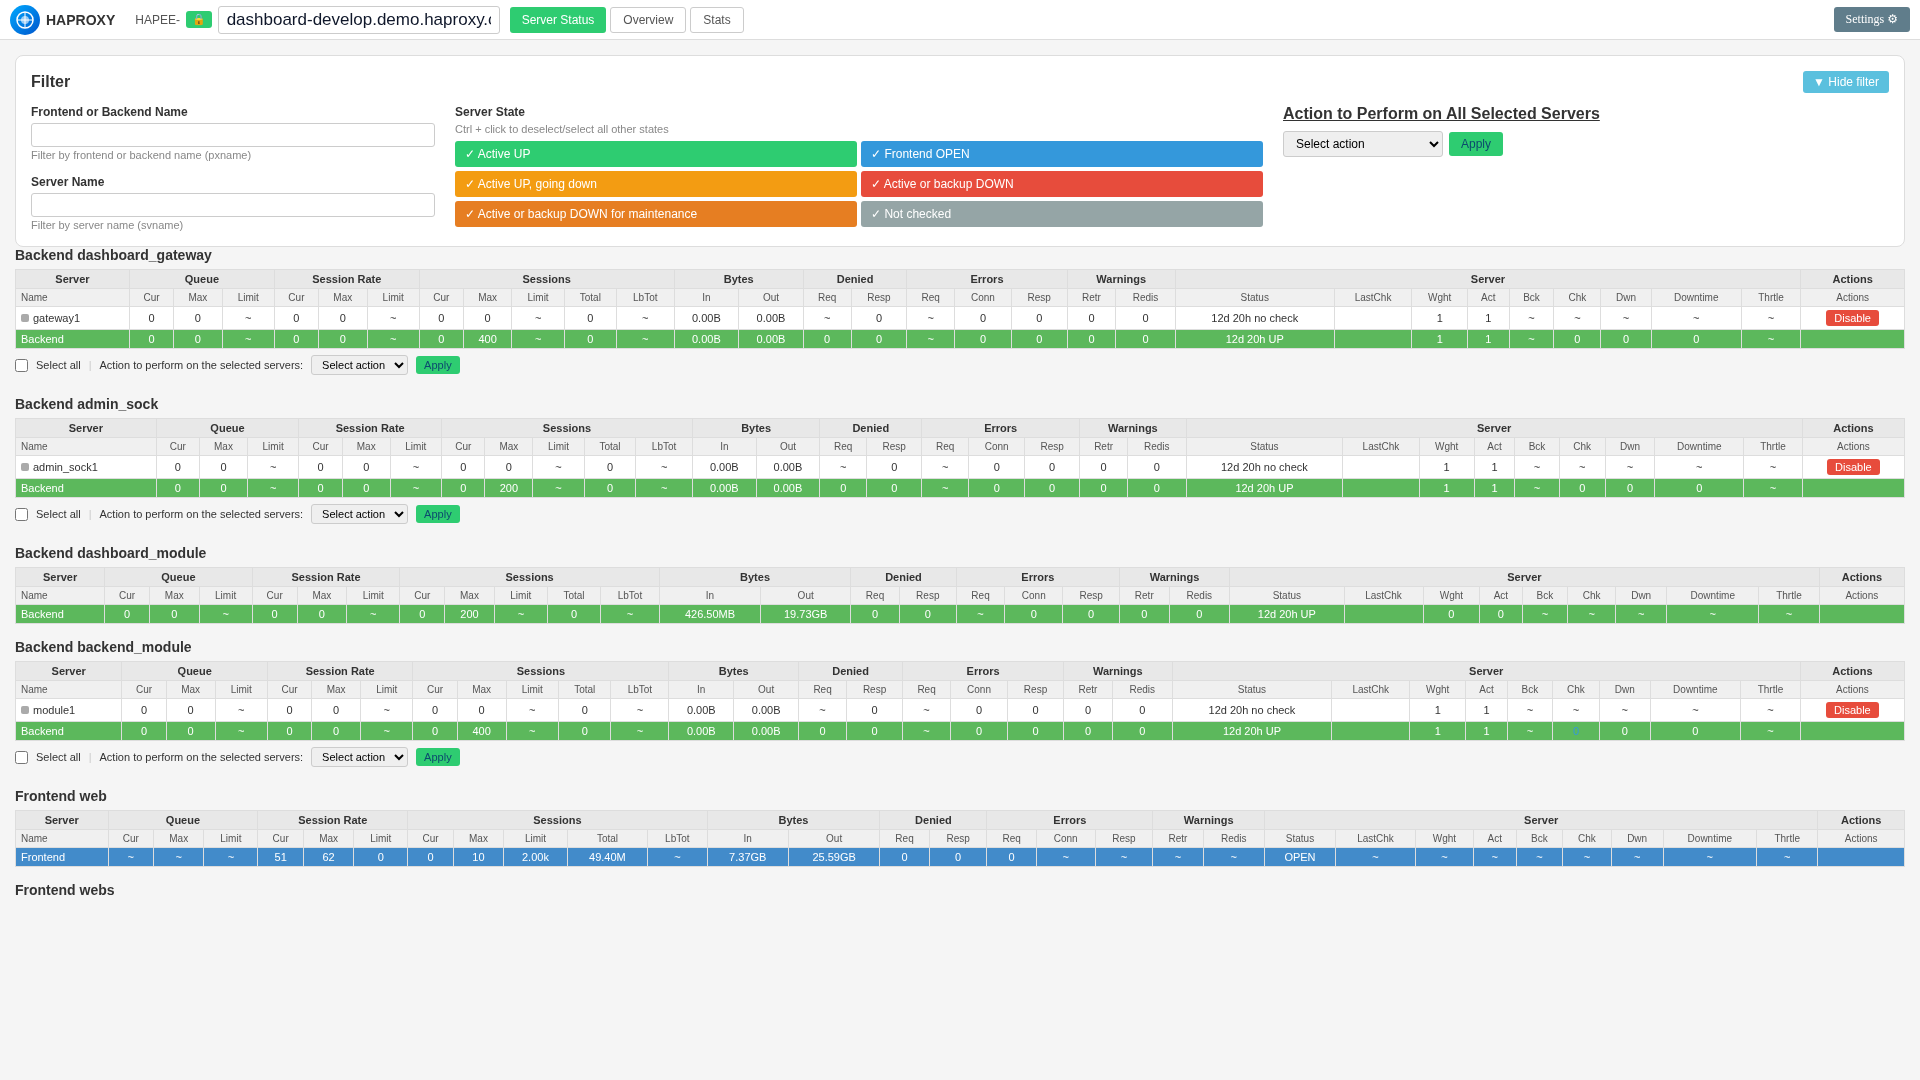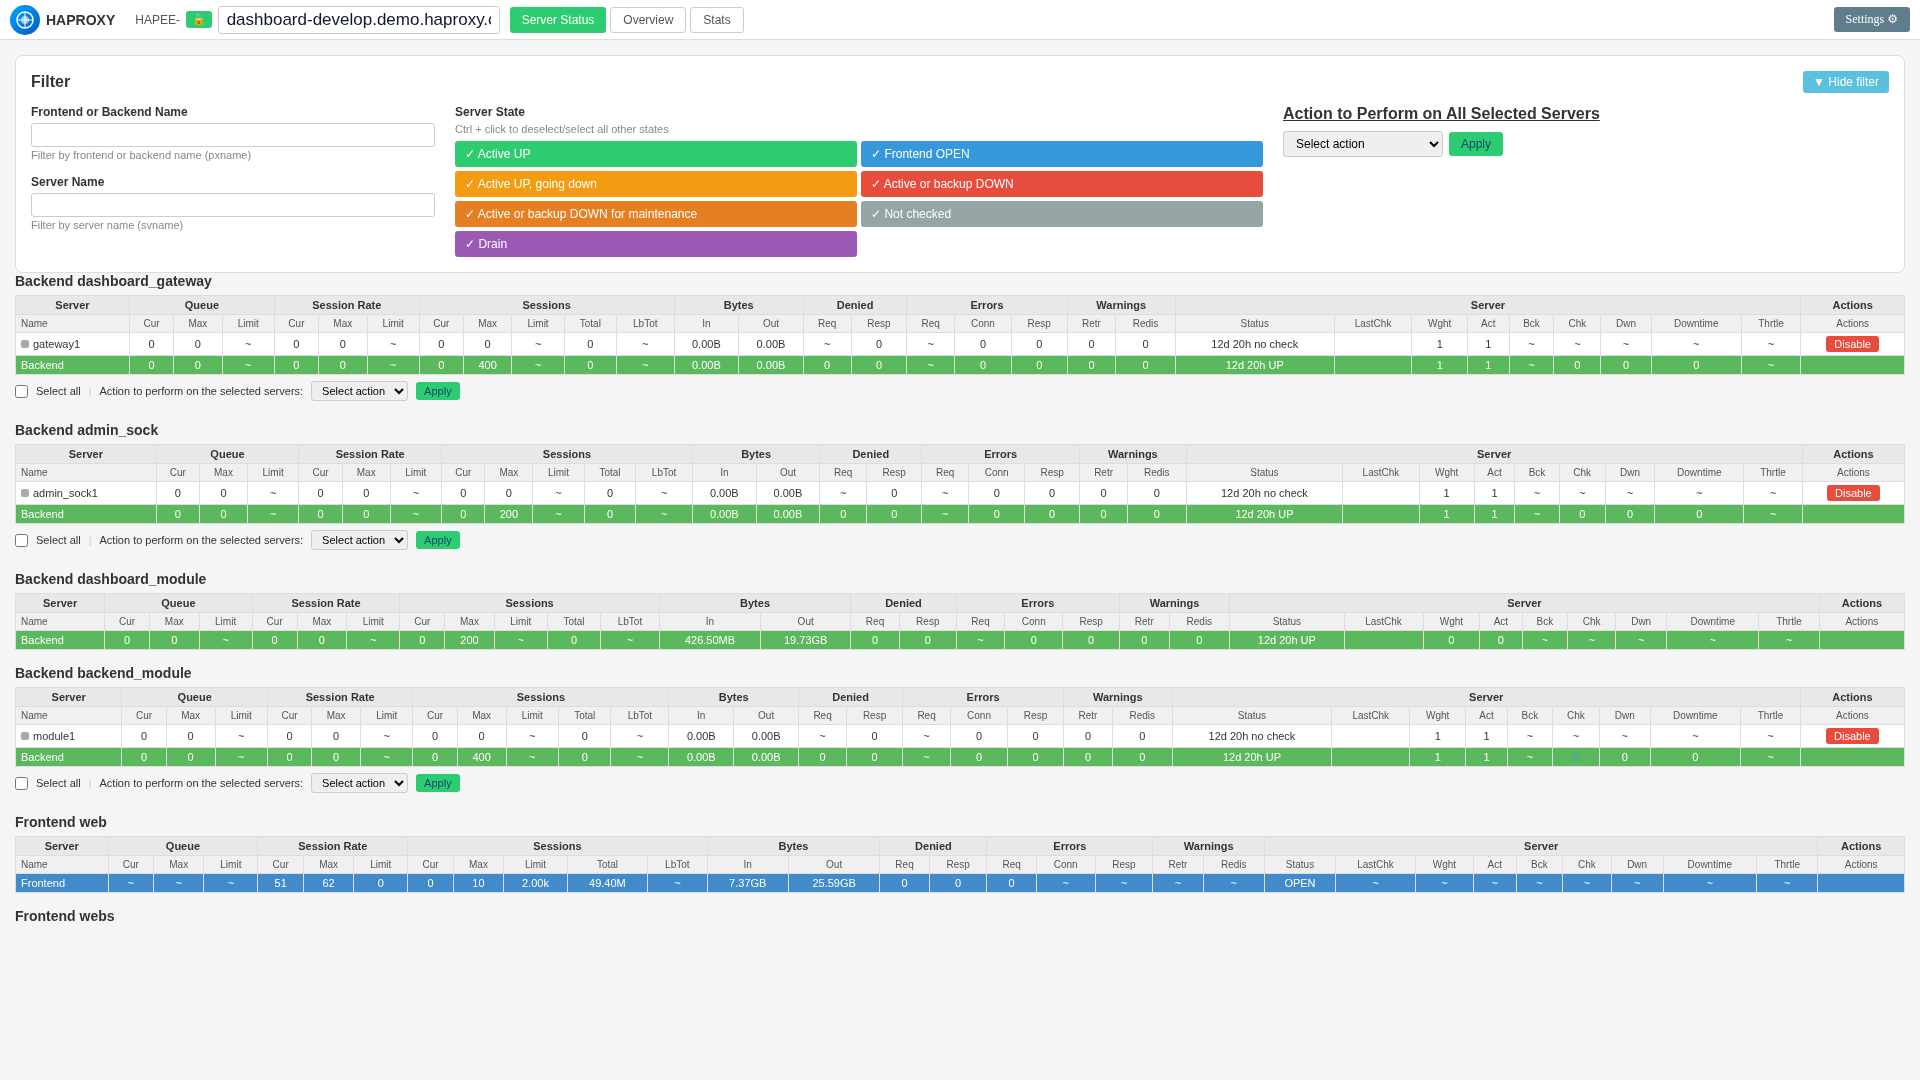--- a/index.html
+++ b/index.html
@@ -123,21 +123,20 @@
       <div class="filter-col server-state-col">
         <label>Server State</label>
         <div class="state-hint">Ctrl + click to deselect/select all other states</div>
         <div class="state-grid">
           <button class="state-btn state-active-up">✓ Active UP</button>
           <button class="state-btn state-frontend-open">✓ Frontend OPEN</button>
           <button class="state-btn state-active-going-down">✓ Active UP, going down</button>
           <button class="state-btn state-active-backup-down">✓ Active or backup DOWN</button>
           <button class="state-btn state-active-backup-down-maint">✓ Active or backup DOWN for maintenance</button>
           <button class="state-btn state-not-checked">✓ Not checked</button>
-          <button class="state-btn state-drain">✓ Drain</button>
         </div>
       </div>
 
       <div class="filter-col action-col">
         <label>Action to Perform on All Selected Servers</label>
         <div class="action-row">
           <select class="action-select">
             <option>Select action</option>
           </select>
           <button class="apply-btn">Apply</button>

